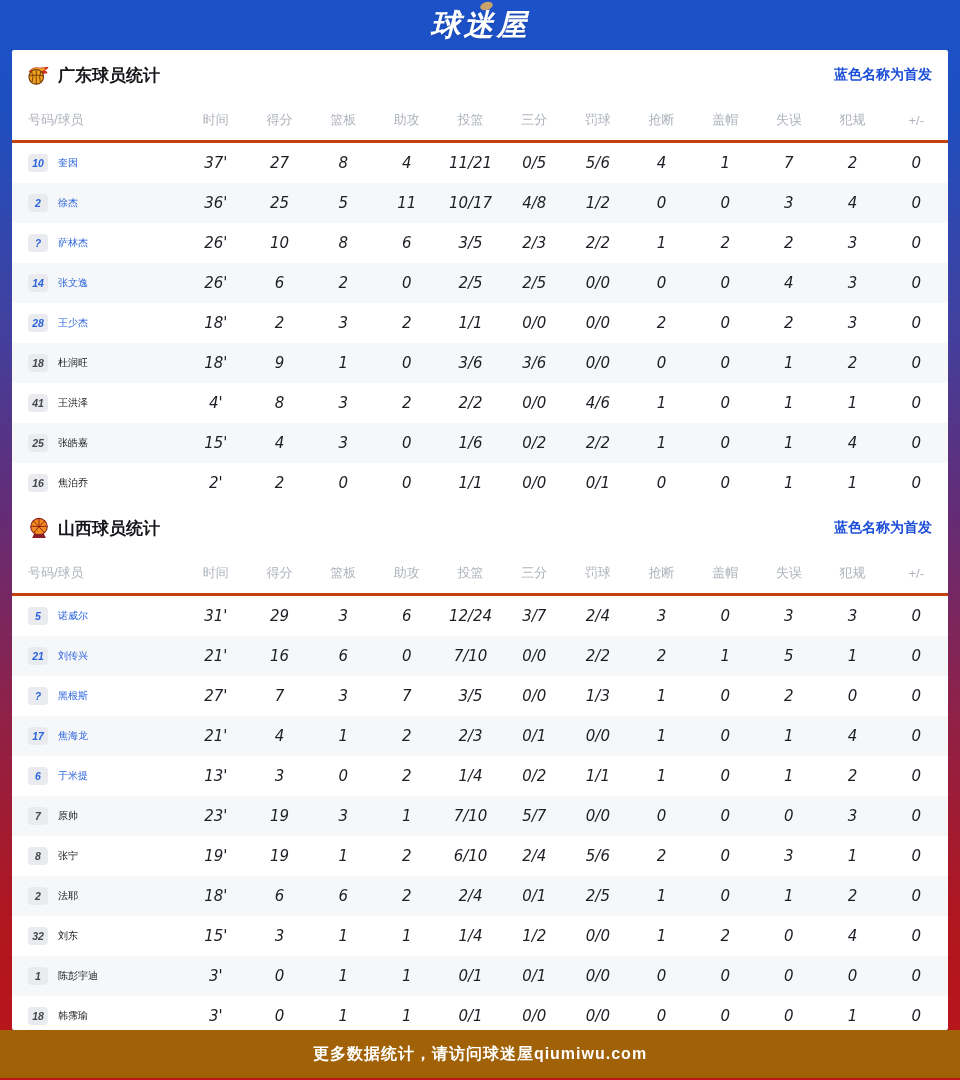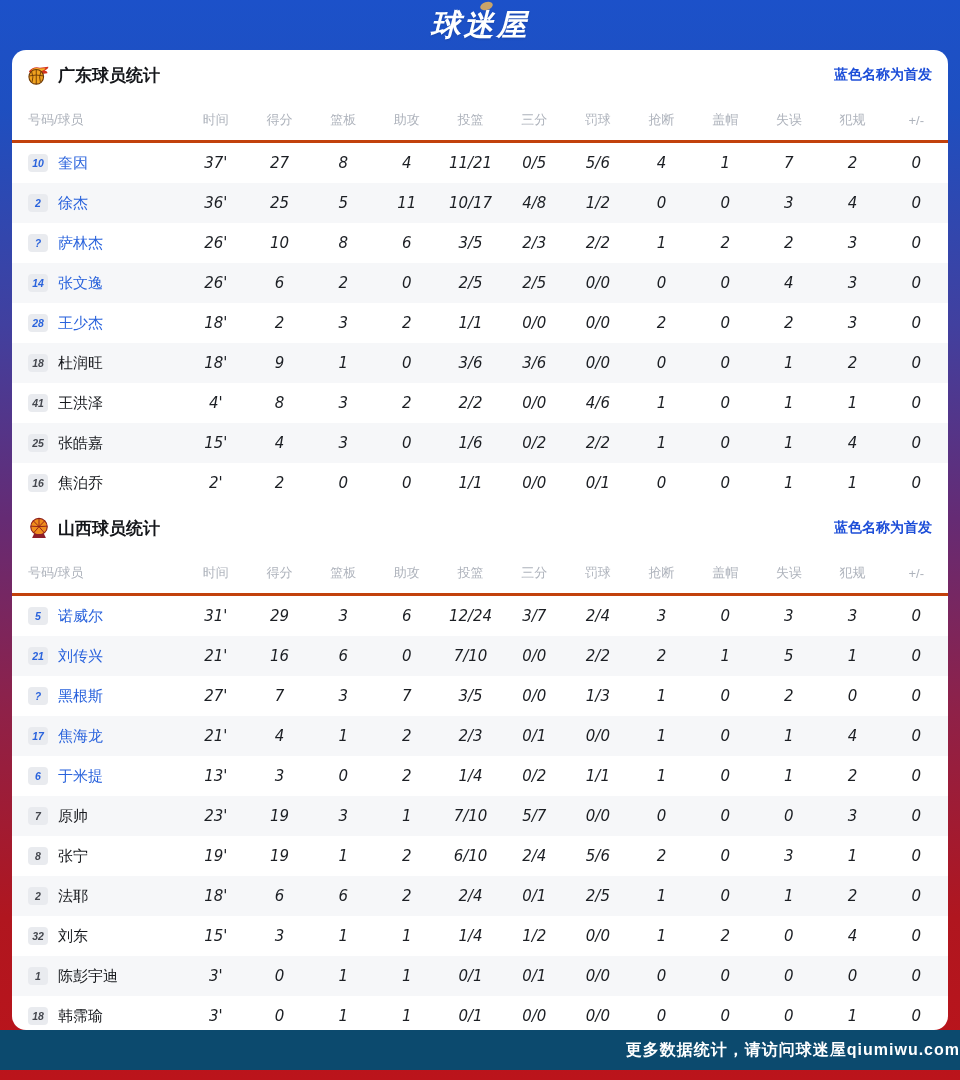--- a/index.html
+++ b/index.html
@@ -7,39 +7,39 @@
     width:960px;height:1080px;
     font-family:"Liberation Sans","DejaVu Sans",sans-serif;
     background:linear-gradient(180deg,#1c51c9 0%,#1e4fc0 10%,#41409f 30%,#652b74 48%,#8f2148 66%,#b0161f 85%,#bb141b 100%);
     overflow:hidden;
   }
   
   .top-banner{height:50px;display:flex;align-items:center;justify-content:center;}
   .site-logo{position:relative;color:#fff;font-weight:bold;font-size:30px;letter-spacing:3px;font-style:italic;text-shadow:0 1px 2px rgba(0,0,0,.15);}
   .logo-dot{position:absolute;top:-3px;left:50%;width:13px;height:8px;border-radius:50%;background:#c9a469;transform:rotate(-18deg);}
   
-  .card{margin:0 12px;height:980px;background:#fff;border-radius:14px;overflow:hidden;}
+  .card{margin:0 12px;height:980px;background:#fff;border-radius:2px;overflow:hidden;}
   .section-header{display:flex;align-items:center;height:50px;padding:0 16px;}
   .team-logo{width:22px;height:22px;flex:0 0 22px;}
   .section-title{font-size:17px;font-weight:bold;color:#14161a;margin-left:8px;}
   .legend{margin-left:auto;font-size:14px;font-weight:bold;color:#1d4ed8;}
   .thead{display:flex;align-items:center;height:40px;border-bottom:3px solid #c2410c;color:#aeb3bc;font-size:13px;}
   .name-col{width:172px;flex:0 0 172px;box-sizing:border-box;padding-left:16px;display:flex;align-items:center;}
   .stat-col{flex:1;text-align:center;}
   .tr{display:flex;align-items:center;height:40px;}
   .tr.alt{background:#f6f7f9;}
   .badge{min-width:20px;height:18px;box-sizing:border-box;padding:0 3px;margin-right:10px;
     background:#e9ebef;border-radius:4px;display:inline-flex;align-items:center;justify-content:center;
     font-size:10.5px;font-style:italic;font-weight:bold;color:#44474e;}
   .badge.starter{color:#2a63dc;}
-  .pname{font-size:15px;color:#17191d;text-align:center;}
+  .pname{font-size:10px;color:#17191d;text-align:center;}
   .pname.starter{color:#2a63dc;}
   .stat{font-family:"DejaVu Sans","Liberation Sans",sans-serif;font-style:italic;font-size:15px;font-weight:500;color:#1c1f24;}
   
-  .footer{height:40px;background:#0c4a6e;display:flex;align-items:center;justify-content:flex-end;}
+  .footer{height:48px;background:#a16207;display:flex;align-items:center;justify-content:center;}
   .footer-text{color:#fff;font-size:16px;font-weight:600;letter-spacing:1px;}
 </style>
 </head>
 <body>
 
 <div class="top-banner">
   <div class="site-logo">
     <span class="logo-dot"></span>
     <span>球迷屋</span>
   </div>

